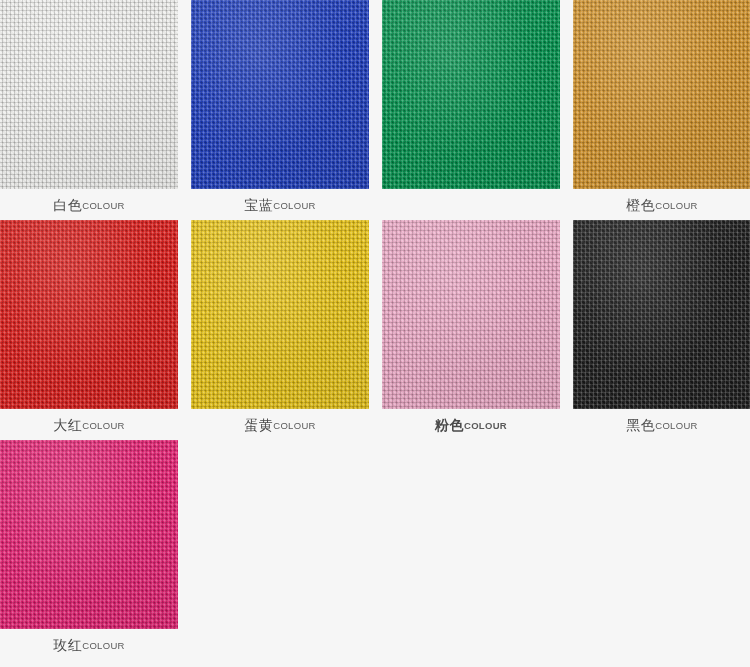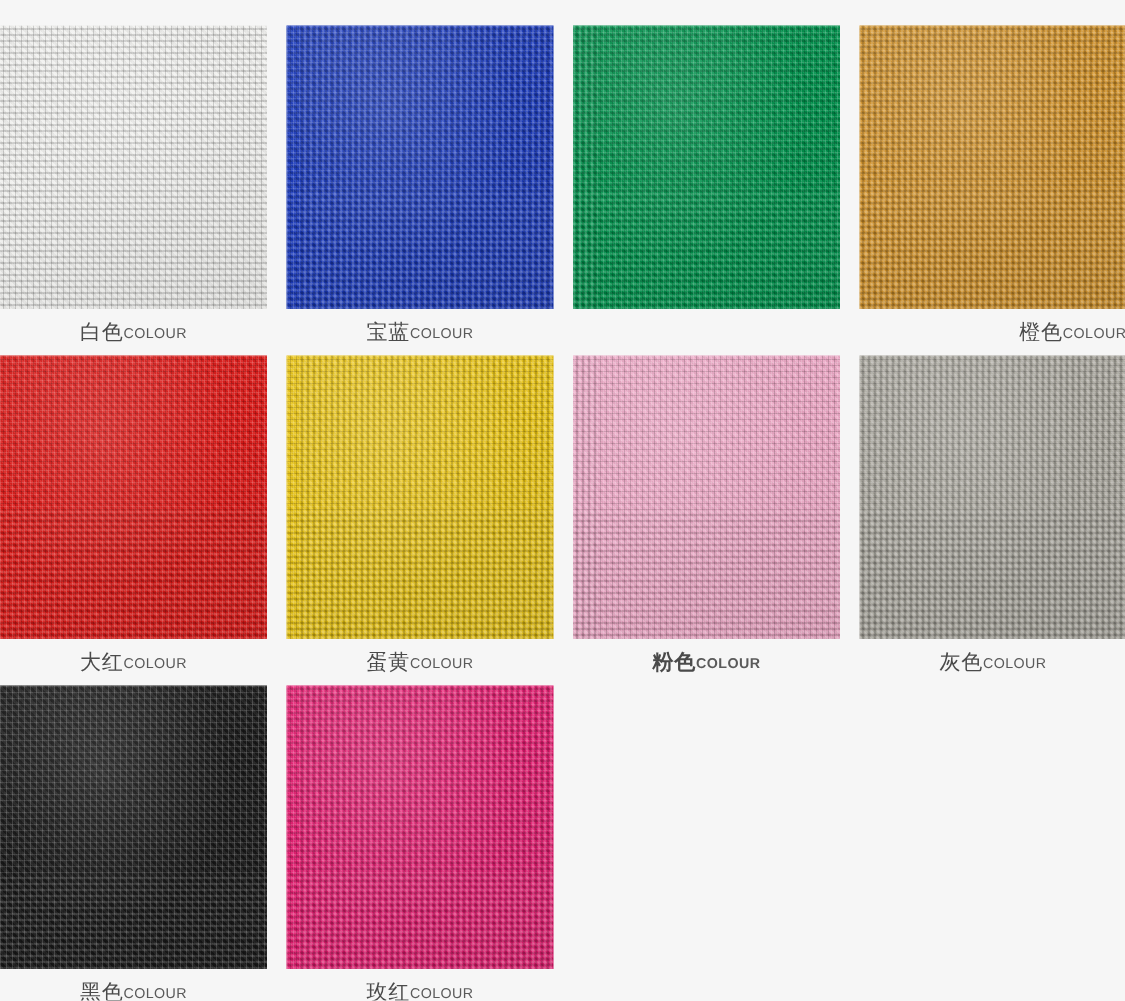--- a/index.html
+++ b/index.html
@@ -15,21 +15,20 @@
   }
 
   #swatch-grid {
     display: grid;
     grid-template-columns: repeat(4, 178px);
     grid-template-rows: repeat(3, 189px) ;
     column-gap: 13px;
     row-gap: 31px;
     width: 624px;
     box-sizing: border-box;
-    margin-top: 17px;
   }
 
   .swatch-cell {
     position: relative;
     width: 178px;
     height: 189px;
   }
 
   .swatch-tile {
     position: relative;
@@ -130,21 +129,21 @@
       <div class="swatch-tile" style="background-color: rgb(0, 145, 76);">
         <div class="weave"></div>
         <div class="sheen"></div>
       </div>
     </div>
     <div class="swatch-cell">
       <div class="swatch-tile" style="background-color: rgb(211, 147, 42);">
         <div class="weave"></div>
         <div class="sheen"></div>
       </div>
-      <div class="swatch-caption" style="color: rgb(74, 74, 74); text-align: right;"><span class="caption-name">橙色</span><span class="caption-suffix">COLOUR</span></div>
+      <div class="swatch-caption" style="color: rgb(74, 74, 74);"><span class="caption-name">橙色</span><span class="caption-suffix">COLOUR</span></div>
     </div>
     <div class="swatch-cell">
       <div class="swatch-tile" style="background-color: rgb(220, 26, 24);">
         <div class="weave"></div>
         <div class="sheen"></div>
       </div>
       <div class="swatch-caption" style="color: rgb(74, 74, 74);"><span class="caption-name">大红</span><span class="caption-suffix">COLOUR</span></div>
     </div>
     <div class="swatch-cell">
       <div class="swatch-tile" style="background-color: rgb(233, 196, 21);">
@@ -154,27 +153,20 @@
       <div class="swatch-caption" style="color: rgb(74, 74, 74);"><span class="caption-name">蛋黄</span><span class="caption-suffix">COLOUR</span></div>
     </div>
     <div class="swatch-cell">
       <div class="swatch-tile" style="background-color: rgb(236, 168, 197);">
         <div class="weave"></div>
         <div class="sheen"></div>
       </div>
       <div class="swatch-caption" style="color: rgb(74, 74, 74); font-weight: bold;"><span class="caption-name">粉色</span><span class="caption-suffix">COLOUR</span></div>
     </div>
     <div class="swatch-cell">
-      <div class="swatch-tile" style="background-color: rgb(169, 166, 157);">
-        <div class="weave"></div>
-        <div class="sheen"></div>
-      </div>
-      <div class="swatch-caption" style="color: rgb(74, 74, 74);"><span class="caption-name">灰色</span><span class="caption-suffix">COLOUR</span></div>
-    </div>
-    <div class="swatch-cell">
       <div class="swatch-tile" style="background-color: rgb(27, 27, 27);">
         <div class="weave"></div>
         <div class="sheen"></div>
       </div>
       <div class="swatch-caption" style="color: rgb(74, 74, 74);"><span class="caption-name">黑色</span><span class="caption-suffix">COLOUR</span></div>
     </div>
     <div class="swatch-cell">
       <div class="swatch-tile" style="background-color: rgb(230, 31, 114);">
         <div class="weave"></div>
         <div class="sheen"></div>

